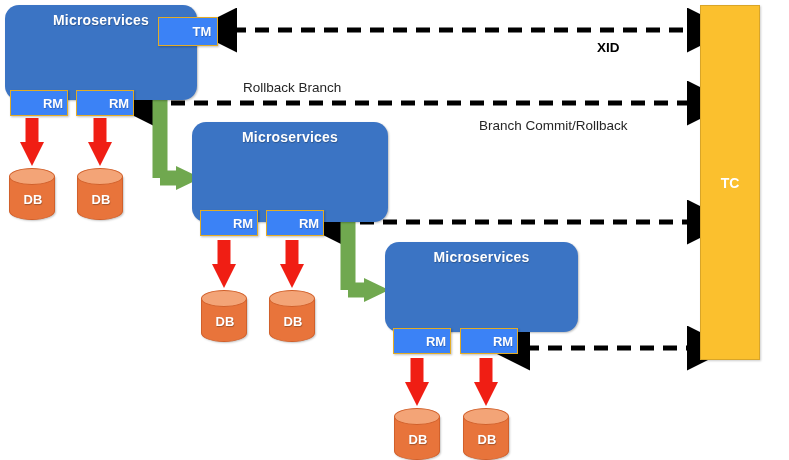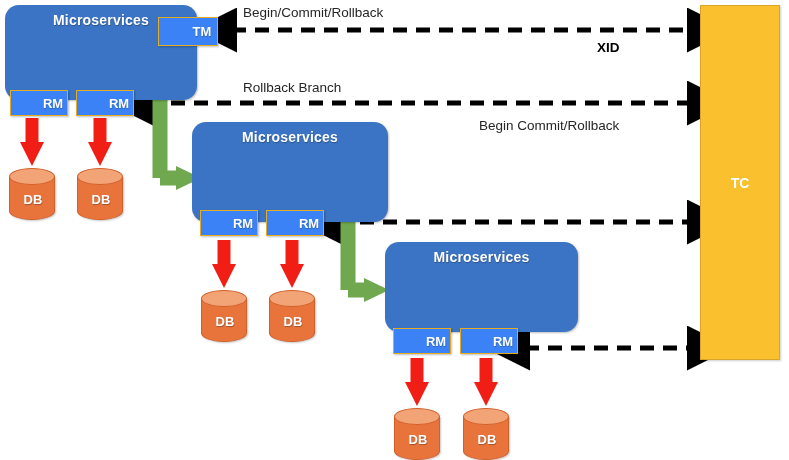--- a/index.html
+++ b/index.html
@@ -235,22 +235,21 @@
     <div class="db-body"></div>
     <div class="db-top"></div>
     <div class="db-label">DB</div>
   </div>
   <div class="db" style="left:463px;top:408px;">
     <div class="db-body"></div>
     <div class="db-top"></div>
     <div class="db-label">DB</div>
   </div>
 
-  <div class="node tc-box" style="left:700px;top:5px;width:80px;height:355px;">
+  <div class="node tc-box" style="left:700px;top:5px;width:60px;height:355px;">
     <span>TC</span>
   </div>
 
-  <div class="edge-label" style="left:243px;top:5px;">Begin/Commit/Rollback</div>
   <div class="edge-label bold" style="left:597px;top:40px;">XID</div>
   <div class="edge-label" style="left:243px;top:80px;">Rollback Branch</div>
-  <div class="edge-label" style="left:479px;top:118px;">Begin Commit/Rollback</div>
+  <div class="edge-label" style="left:479px;top:118px;">Branch Commit/Rollback</div>
 
 </div>
 
 </body></html>

